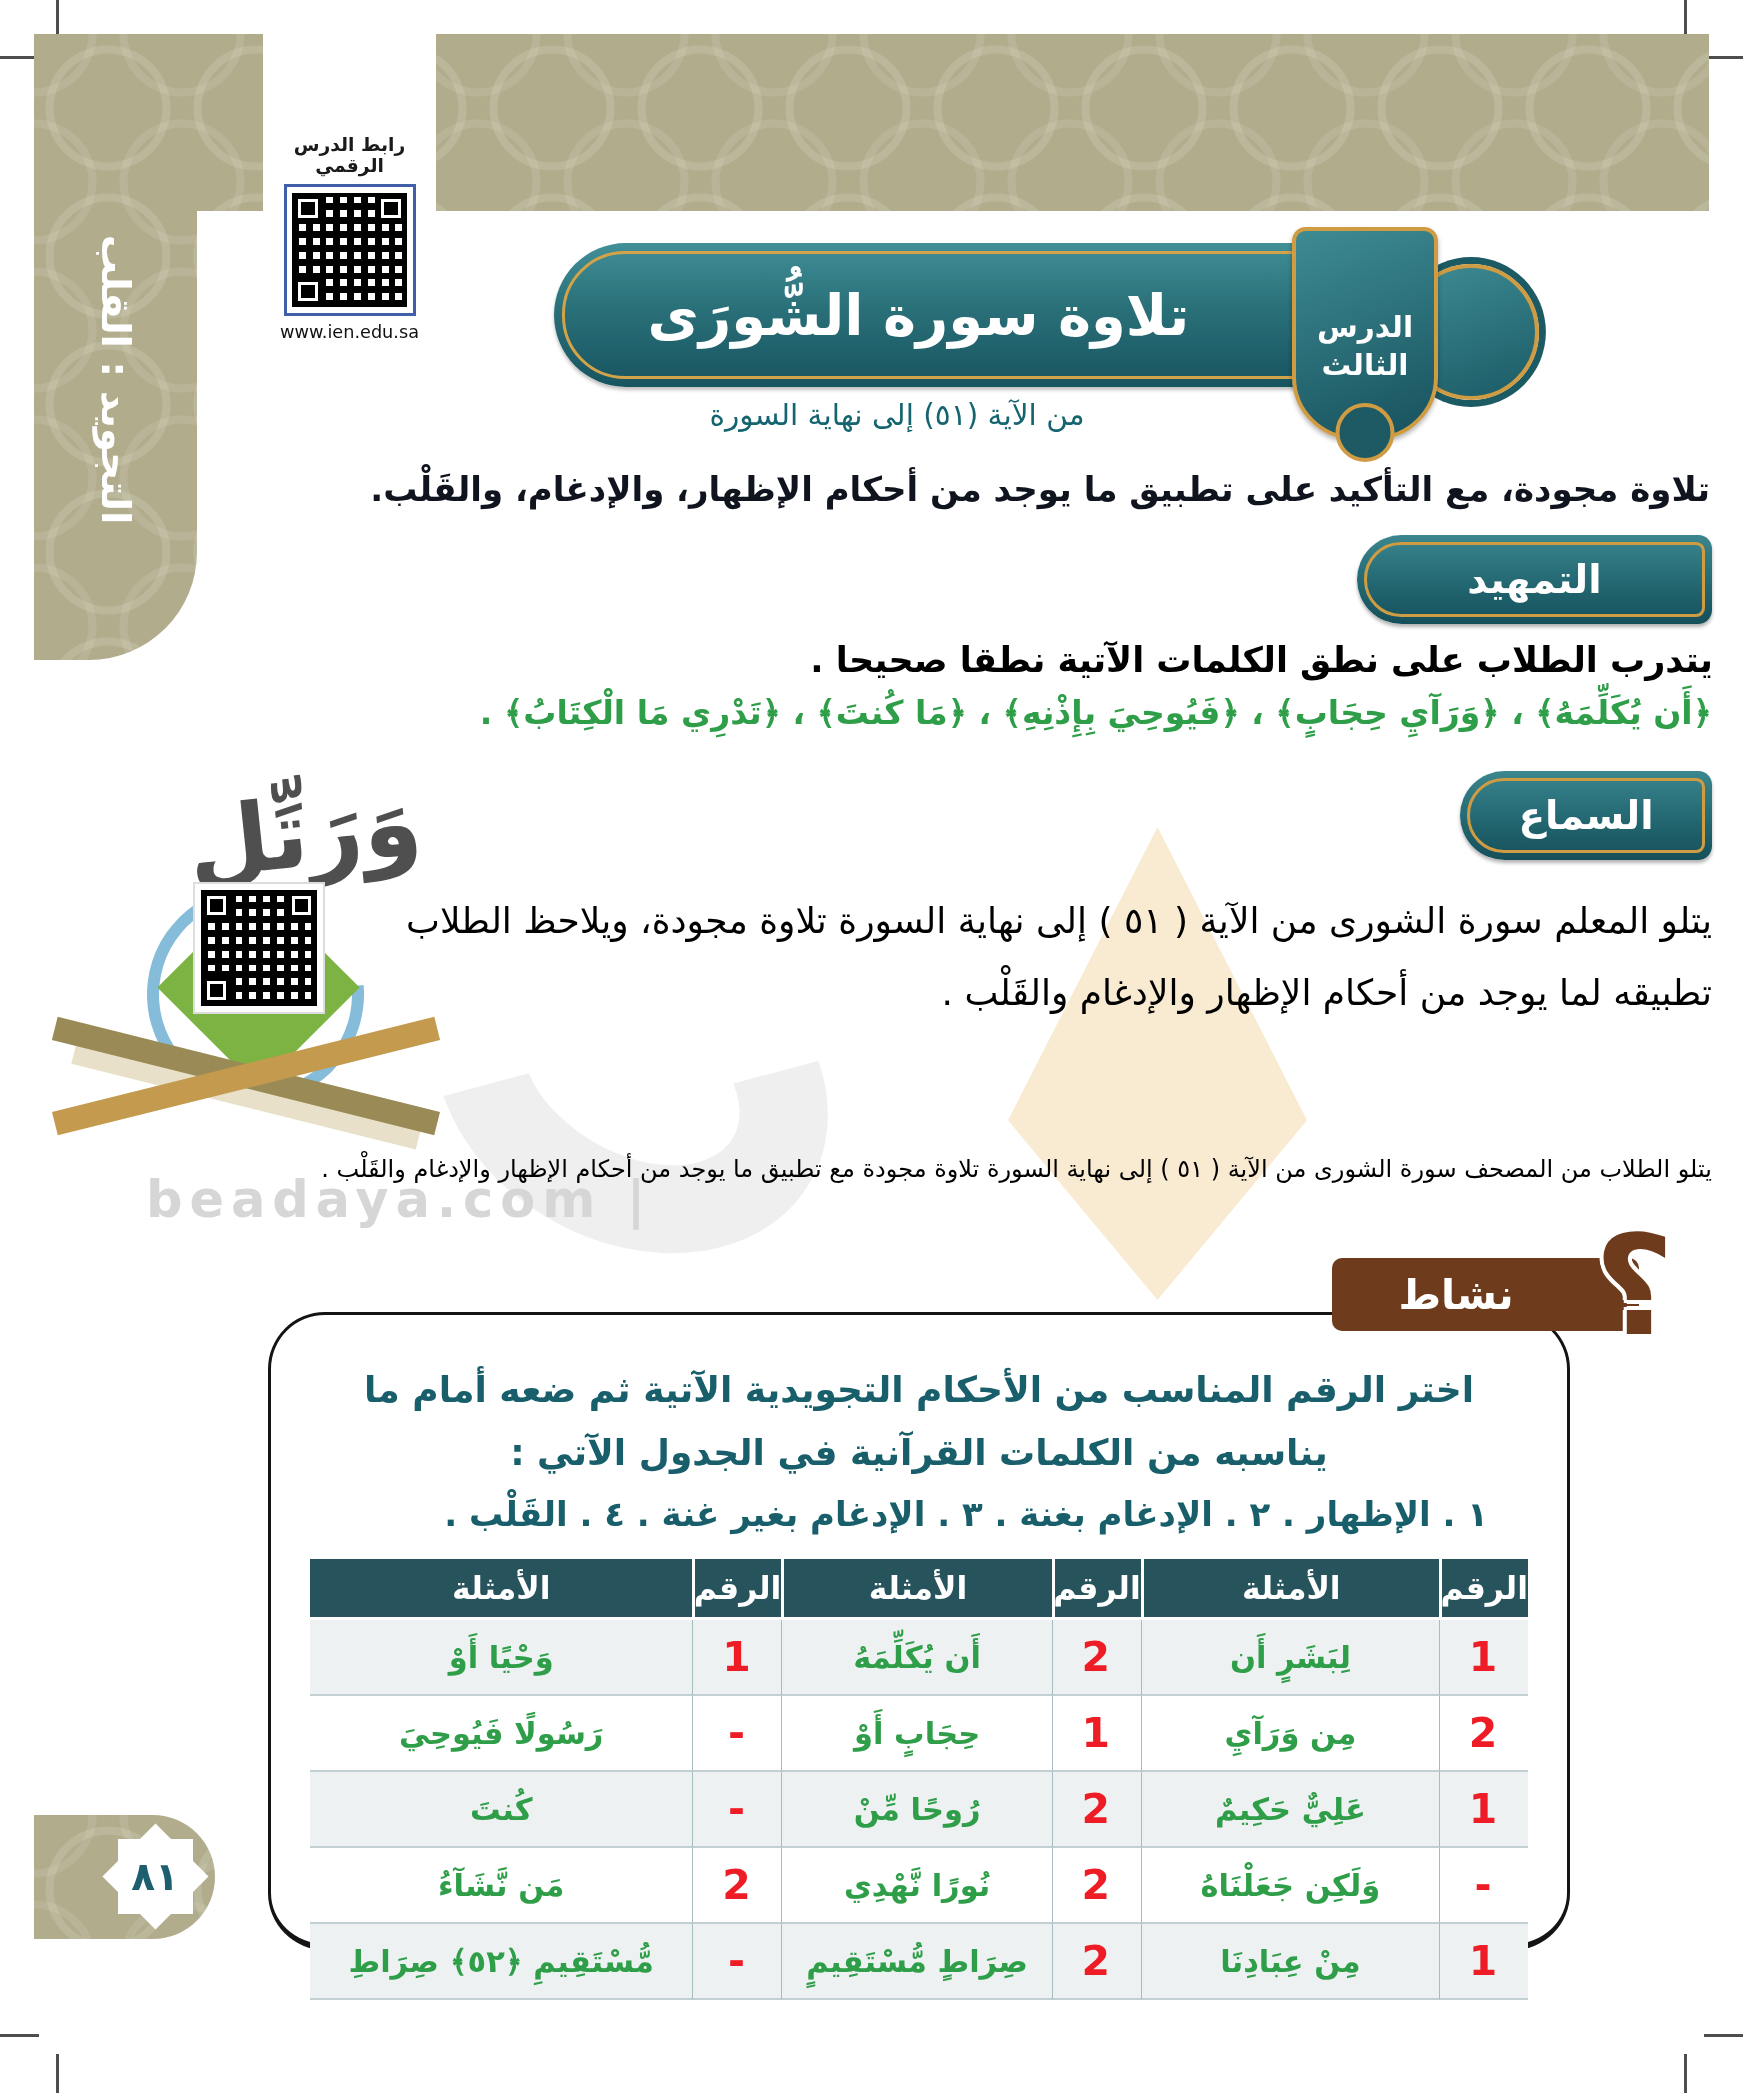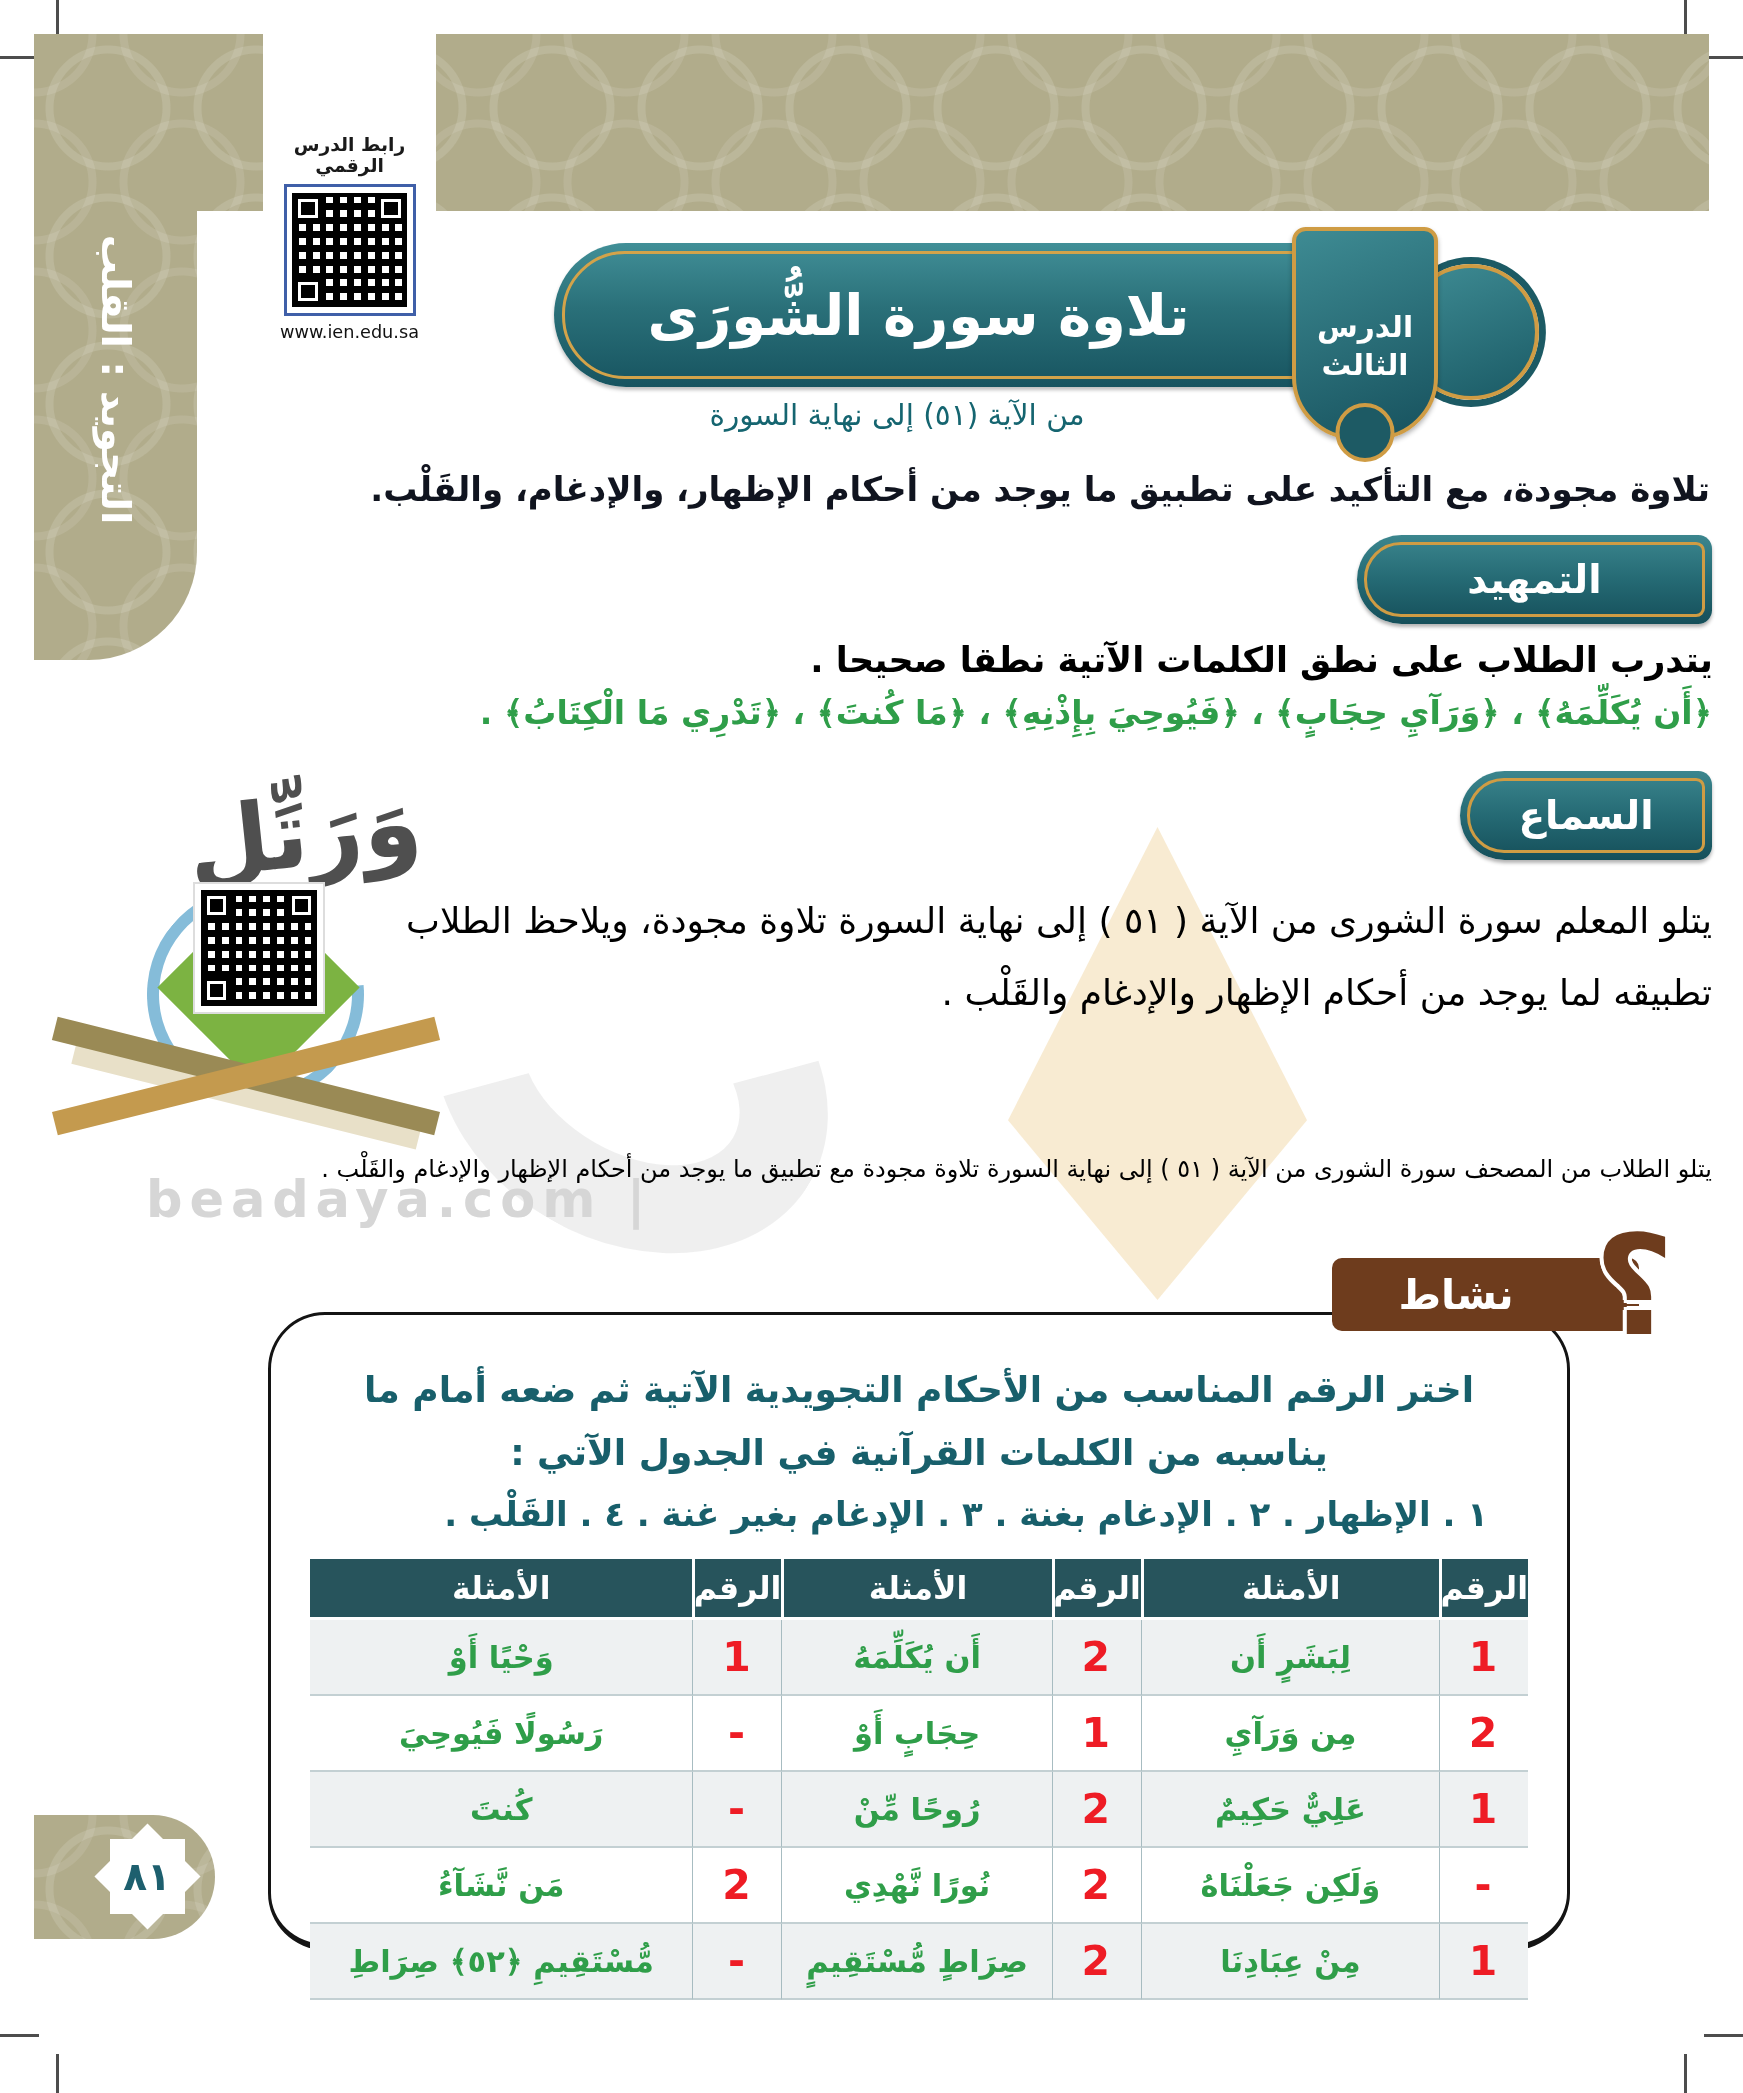--- a/index.html
+++ b/index.html
@@ -120,21 +120,21 @@
     border-left:1px solid #a7bcc1; border-bottom:2px solid #c3d0d3; }
   table.judge td:last-child { border-left:none; }
   table.judge tr:nth-child(odd) td { background:#eef1f2; }
   table.judge tr:nth-child(even) td { background:#ffffff; }
   td.num { color:#ee1c25; font-weight:bold; font-size:41px; direction:ltr; }
   td.ex  { color:#2f9e49; font-size:30.5px; font-weight:bold; }
   col.c-num { width:7.3%; } col.c-ex1 { width:24.5%; } col.c-ex2 { width:22.2%; } col.c-ex3 { width:31.4%; }
 
   
   .pg-tab { position:absolute; left:34px; top:1815px; width:181px; height:124px; border-radius:0 62px 62px 0; }
-  .star { position:absolute; left:93px; top:1822px; width:108px; height:108px; }
+  .star { position:absolute; left:101px; top:1822px; width:108px; height:108px; }
   .star .sq { position:absolute; left:16.7px; top:16.7px; width:75px; height:75px; background:#fff; }
   .star .sq.r45 { transform:rotate(45deg); }
   .star .pg-num { position:absolute; inset:0; display:flex; align-items:center; justify-content:center;
     color:#1d5f6e; font-size:39px; font-weight:bold; z-index:2; }
 </style>
 </head>
 <body>
 
 <div class="page">
 

